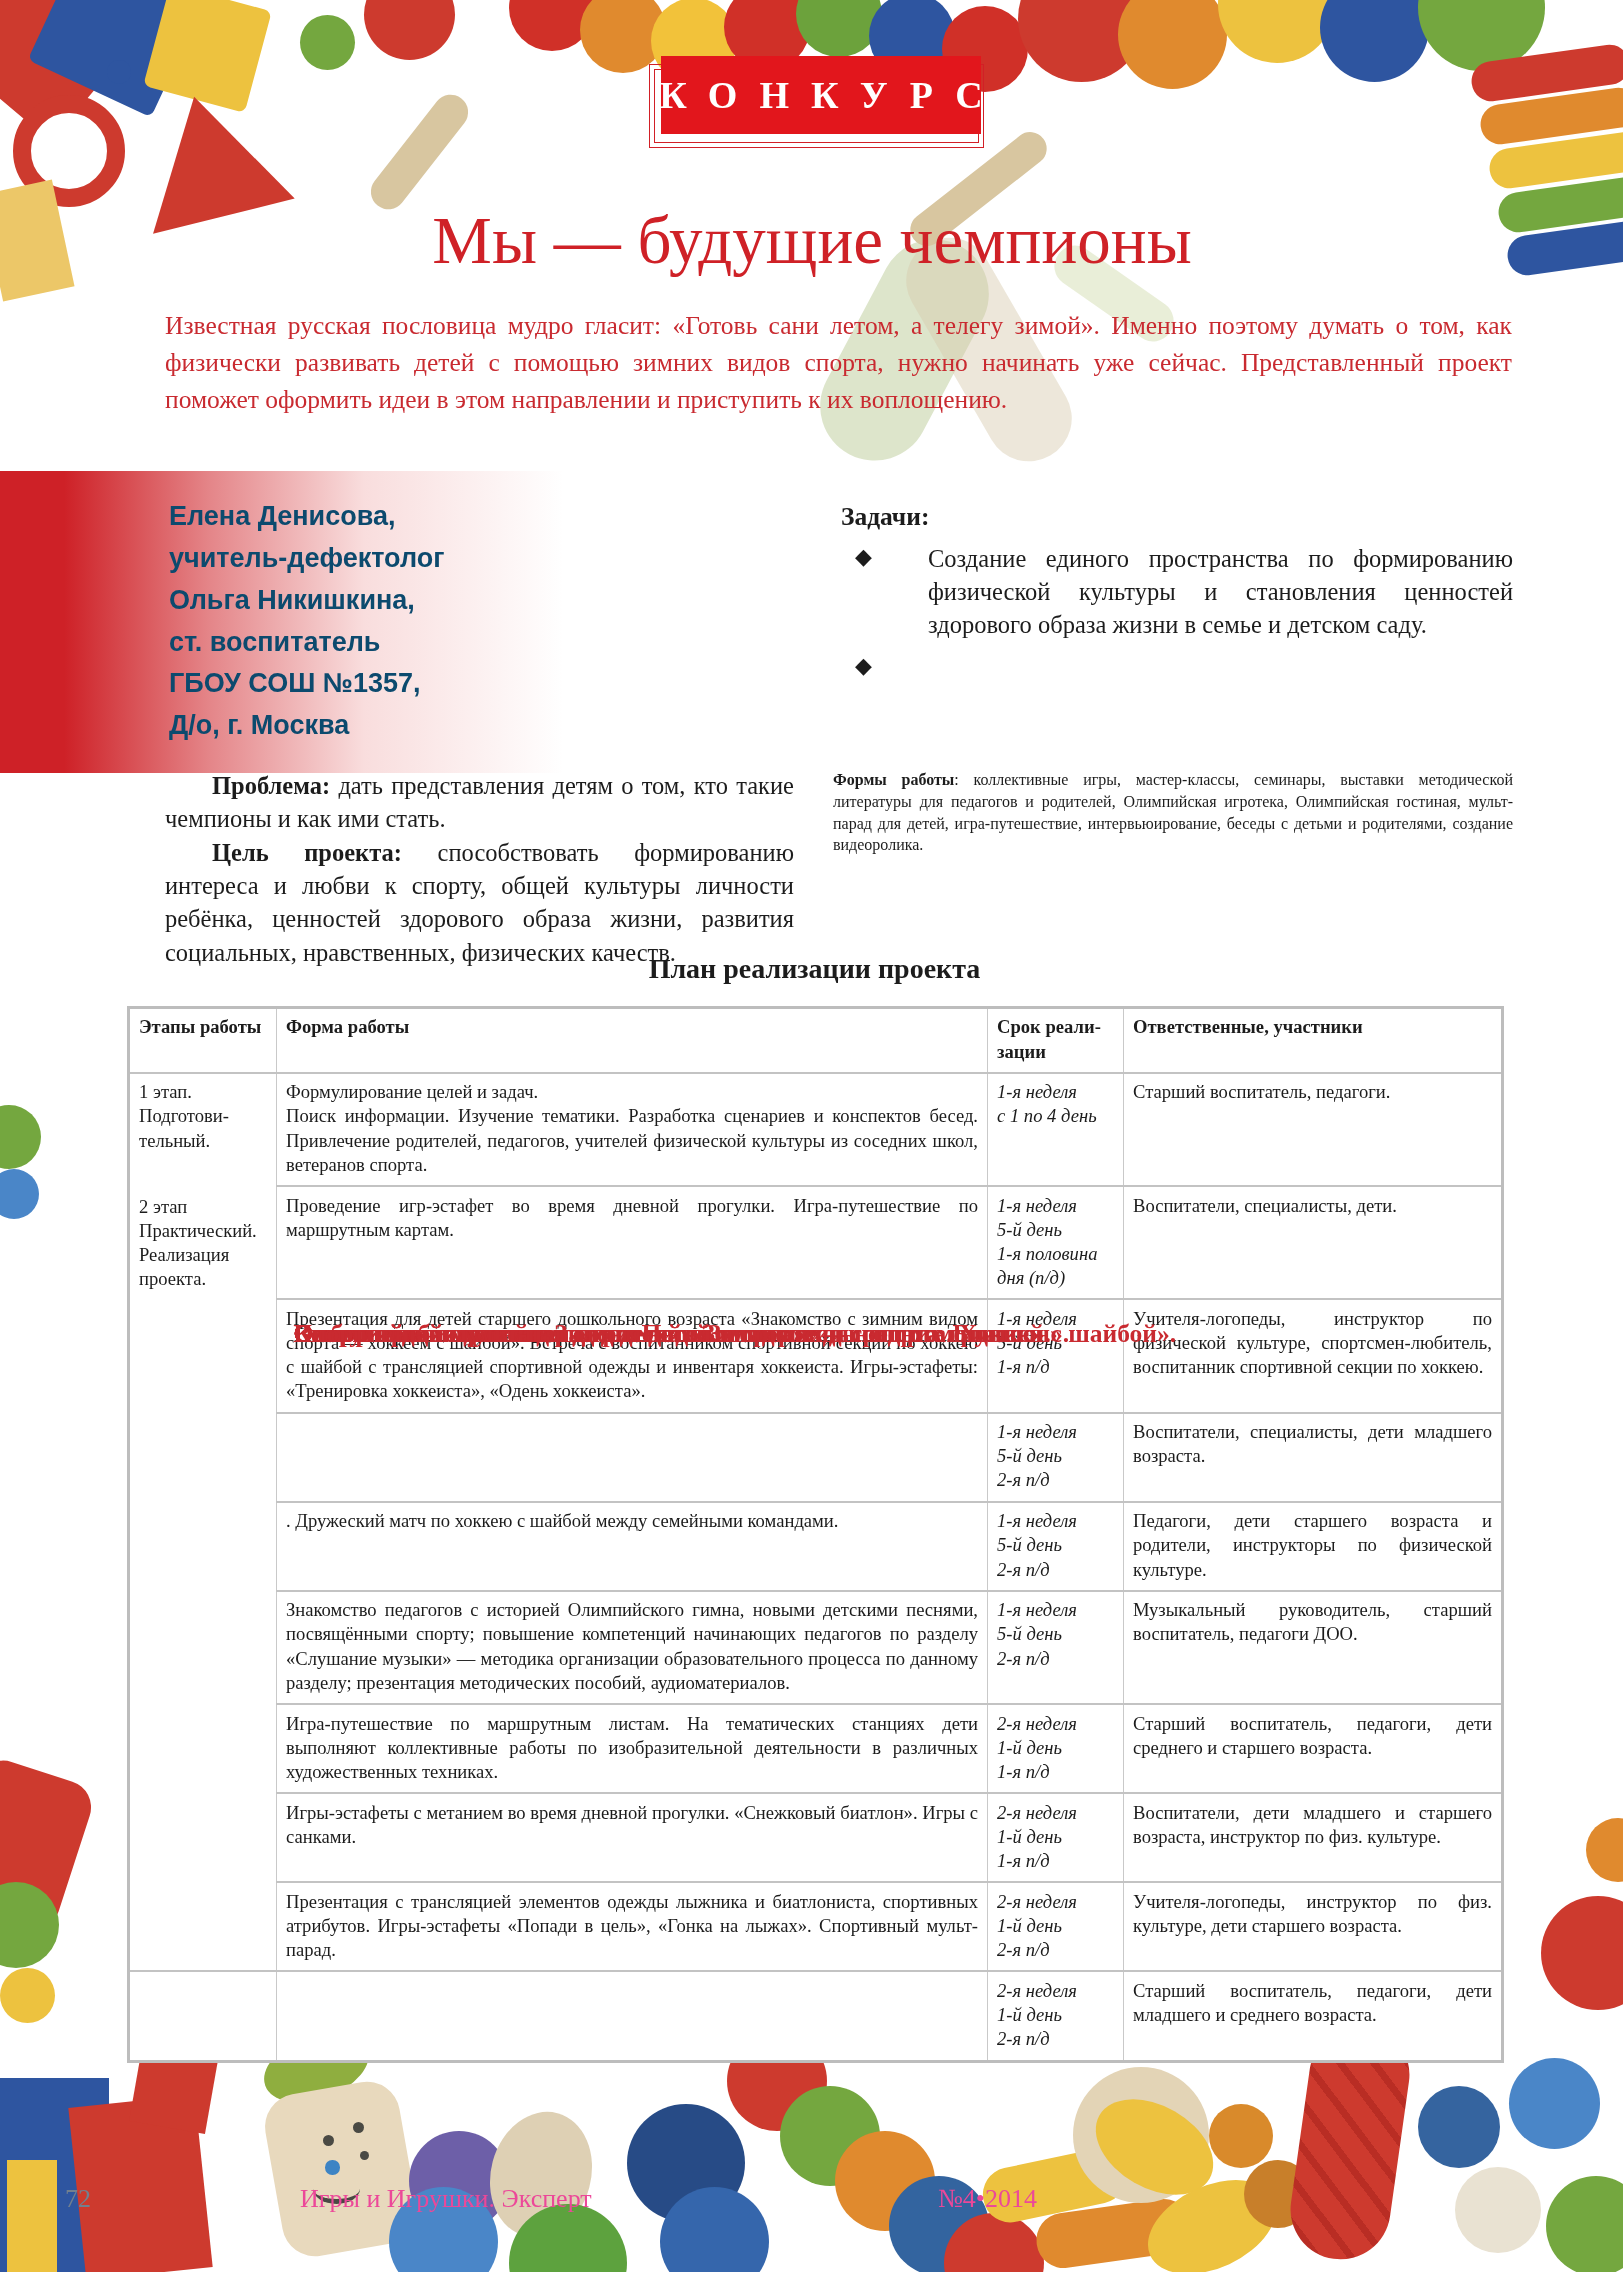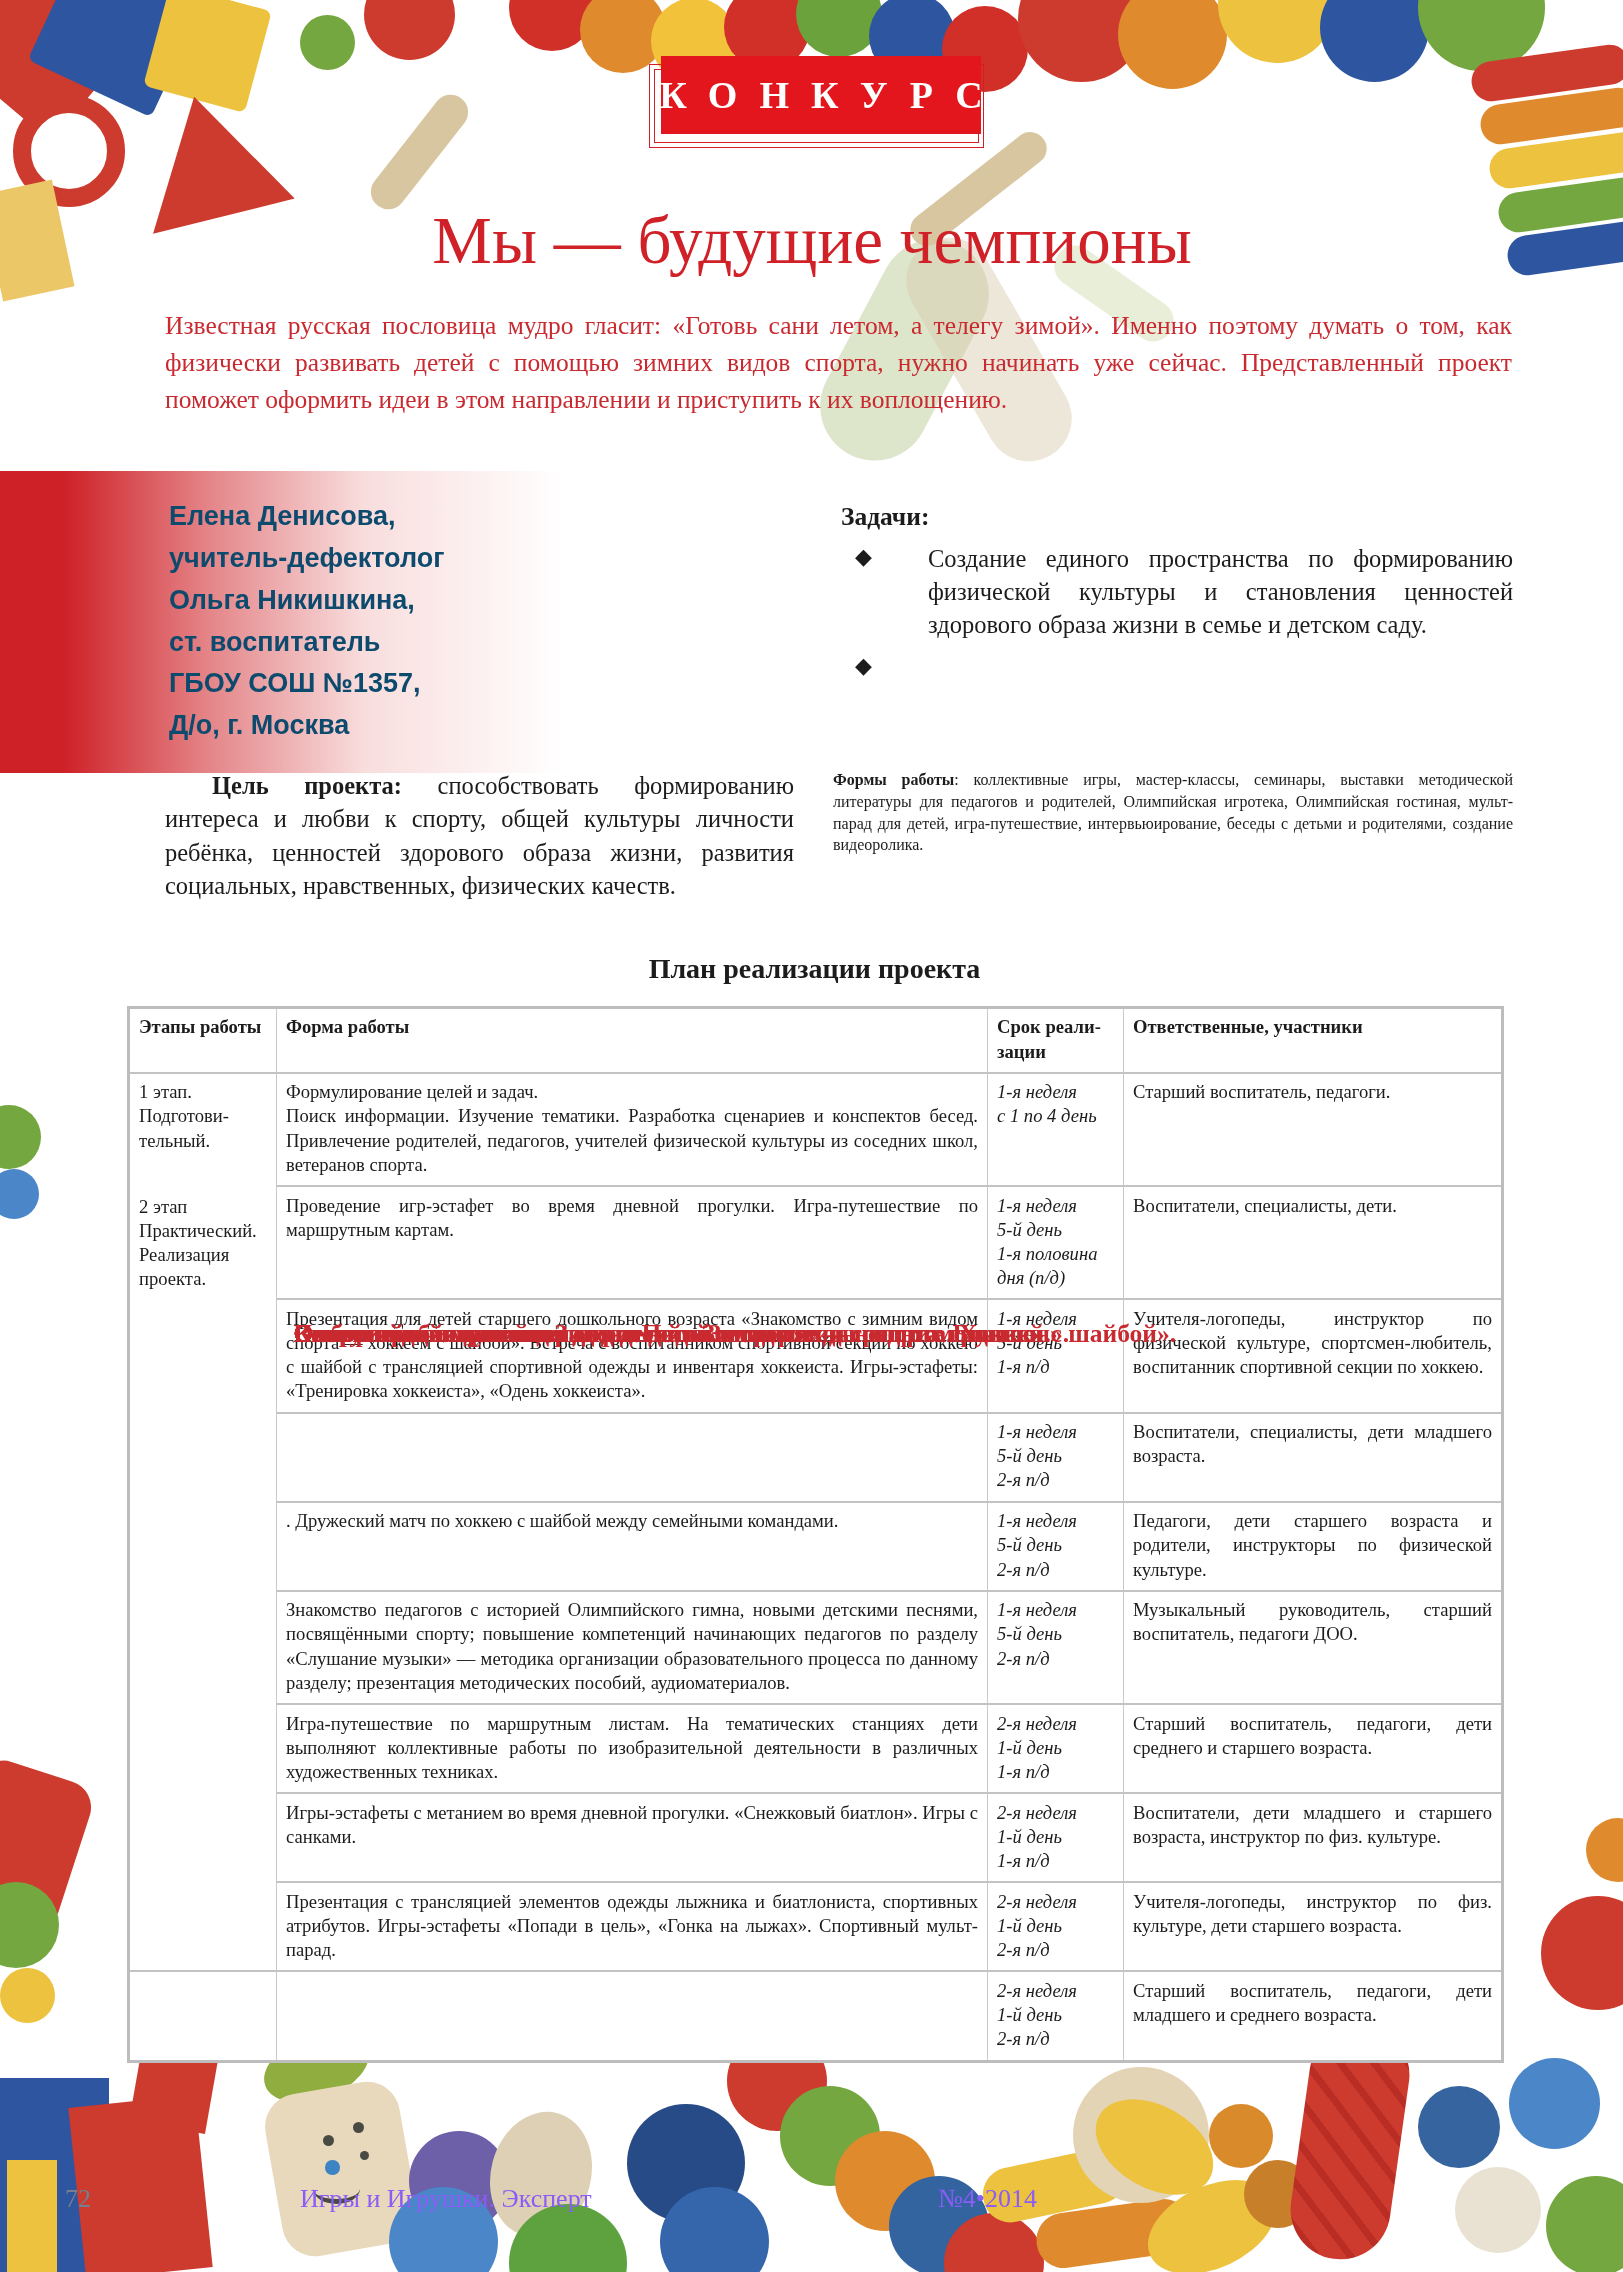--- a/index.html
+++ b/index.html
@@ -54,21 +54,21 @@
       border-top:2.7px solid #c3c3c3;border-bottom:2.7px solid #c3c3c3;
       vertical-align:top;padding:6.4px 9px 8.2px;}
   .plan th{font-weight:bold;text-align:left;}
   .c-stage div{white-space:pre-line;}
   .stage-2{margin-top:42px;}
   .c-form{text-align:justify;white-space:pre-line;}
   .c-form .lead{font-weight:bold;}
   .c-term{white-space:pre-line;font-style:italic;}
   .c-resp{text-align:justify;}
 
-  .footer-text{position:absolute;top:2184px;z-index:6;font-size:26px;color:#8b5cf6;}
+  .footer-text{position:absolute;top:2184px;z-index:6;font-size:26px;color:#ec4899;}
   #page-num{left:65px;color:#72808f;}
   #journal{left:300px;}
   #issue{left:938px;}
 </style>
 </head>
 <body>
 
 <div class="page">
 
   <div class="deco deco-top">
@@ -140,20 +140,21 @@
     <div class="task-item">
       <span class="task-bullet">◆</span>
       <span class="task-text">Создание единого пространства по формированию физической культуры и становления ценностей здорового образа жизни в семье и детском саду.</span>
     </div>
     <div class="task-item">
       <span class="task-bullet">◆</span>
     </div>
   </div>
 
   <div class="col-left">
+    <p class="p-indent"><b class="lbl">Проблема:</b><span> дать представления детям о том, кто такие чемпионы и как ими стать.</span></p>
     <p class="p-indent"><b class="lbl">Цель проекта:</b><span> способствовать формированию интереса и любви к спорту, общей культуры личности ребёнка, ценностей здорового образа жизни, развития социальных, нравственных, физических качеств.</span></p>
   </div>
 
   <div class="col-right">
     <p><b class="lbl">Формы работы</b><span>: коллективные игры, мастер-классы, семинары, выставки методической литературы для педагогов и родителей, Олимпийская игротека, Олимпийская гостиная, мульт-парад для детей, игра-путешествие, интервьюирование, беседы с детьми и родителями, создание видеоролика.</span></p>
   </div>
 
   <div class="table-title">План реализации проекта</div>
 
   <table class="plan">

